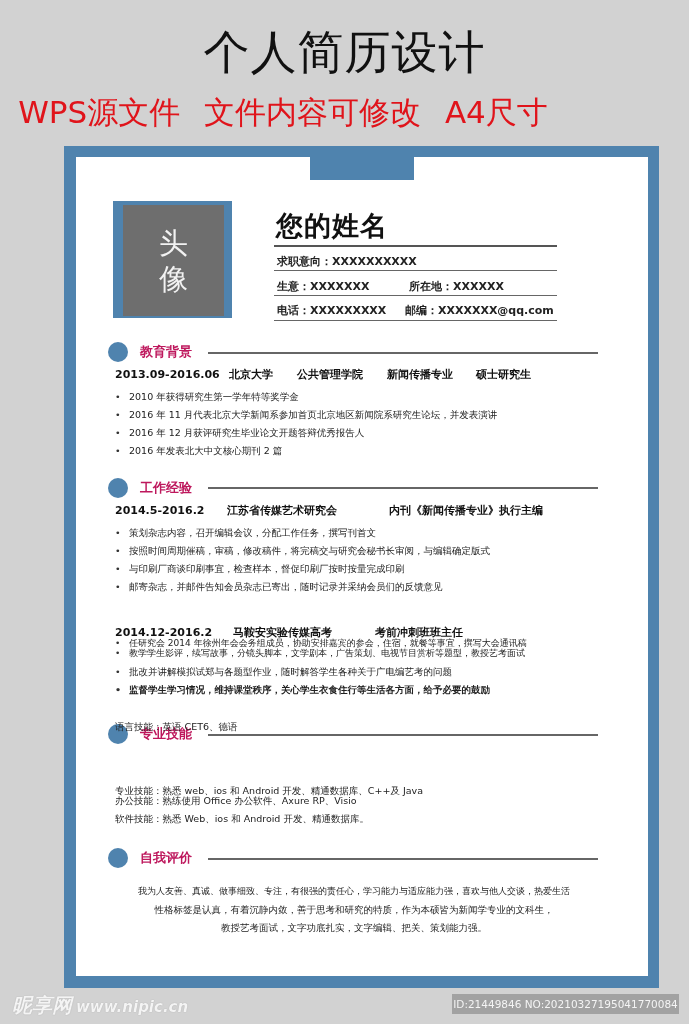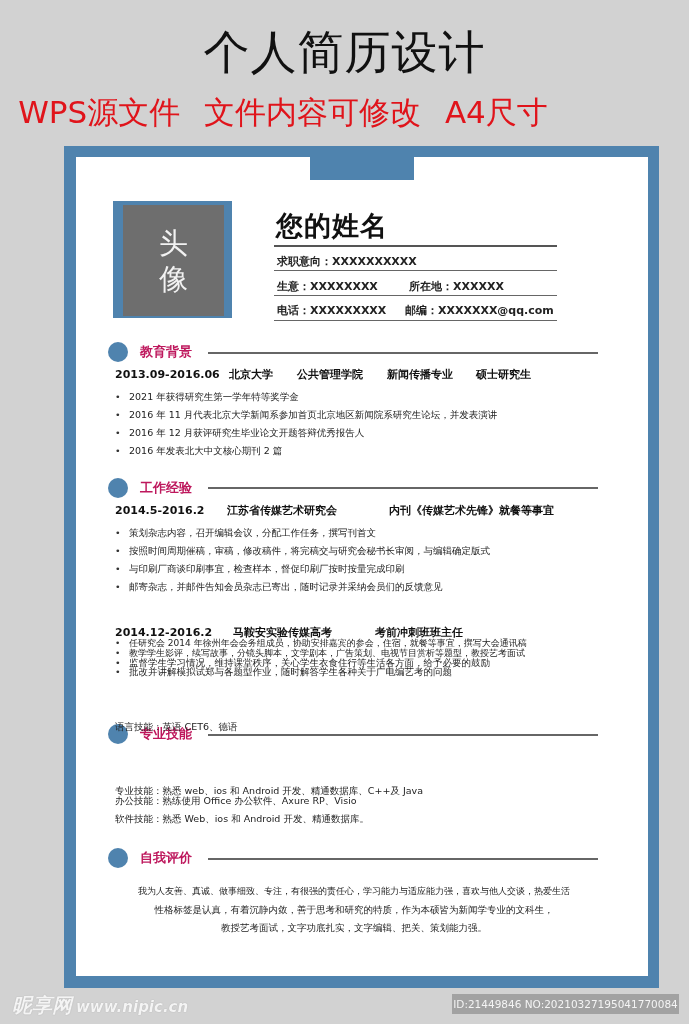--- a/index.html
+++ b/index.html
@@ -115,64 +115,64 @@
   <span>头</span>
   <span>像</span>
 </div>
 
 <div class="abs name">您的姓名</div>
 <div class="abs hline" style="left:274px;top:245px;width:283px;"></div>
 
 <div class="abs info-row" style="left:277px;top:255px;">求职意向：XXXXXXXXXX</div>
 <div class="abs hline" style="left:274px;top:270px;width:283px;height:1px;background:#666;"></div>
 
-<div class="abs info-row" style="left:277px;top:280px;">生意：XXXXXXXX</div>
+<div class="abs info-row" style="left:277px;top:280px;">生意：XXXXXXX</div>
 <div class="abs info-row" style="left:409px;top:280px;">所在地：XXXXXX</div>
 <div class="abs hline" style="left:274px;top:295px;width:283px;height:1px;background:#666;"></div>
 
 <div class="abs info-row" style="left:277px;top:304px;">电话：XXXXXXXXX</div>
 <div class="abs info-row" style="left:405px;top:304px;">邮编：XXXXXXX@qq.com</div>
 <div class="abs hline" style="left:274px;top:320px;width:283px;height:1px;background:#666;"></div>
 
 <div class="abs sec-dot" style="left:108px;top:342px;"></div>
 <div class="abs sec-title" style="left:140px;top:343px;">教育背景</div>
 <div class="abs sec-line" style="left:208px;top:352px;width:390px;"></div>
 
 <div class="abs row-bold" style="left:115px;top:368px;">2013.09-2016.06</div>
 <div class="abs row-bold" style="left:229px;top:368px;">北京大学</div>
 <div class="abs row-bold" style="left:297px;top:368px;">公共管理学院</div>
 <div class="abs row-bold" style="left:387px;top:368px;">新闻传播专业</div>
 <div class="abs row-bold" style="left:476px;top:368px;">硕士研究生</div>
 
-<div class="abs bullet" style="left:115px;top:390px;"><span class="dot">•</span><span>2021 年获得研究生第一学年特等奖学金</span></div>
+<div class="abs bullet" style="left:115px;top:390px;"><span class="dot">•</span><span>2010 年获得研究生第一学年特等奖学金</span></div>
 <div class="abs bullet" style="left:115px;top:408px;"><span class="dot">•</span><span>2016 年 11 月代表北京大学新闻系参加首页北京地区新闻院系研究生论坛，并发表演讲</span></div>
 <div class="abs bullet" style="left:115px;top:426px;"><span class="dot">•</span><span>2016 年 12 月获评研究生毕业论文开题答辩优秀报告人</span></div>
 <div class="abs bullet" style="left:115px;top:444px;"><span class="dot">•</span><span>2016 年发表北大中文核心期刊 2 篇</span></div>
 
 <div class="abs sec-dot" style="left:108px;top:478px;"></div>
 <div class="abs sec-title" style="left:140px;top:479px;">工作经验</div>
 <div class="abs sec-line" style="left:208px;top:487px;width:390px;"></div>
 
 <div class="abs row-bold" style="left:115px;top:504px;">2014.5-2016.2</div>
 <div class="abs row-bold" style="left:227px;top:504px;">江苏省传媒艺术研究会</div>
-<div class="abs row-bold" style="left:389px;top:504px;">内刊《传媒艺术先锋》就餐等事宜</div>
+<div class="abs row-bold" style="left:389px;top:504px;">内刊《新闻传播专业》执行主编</div>
 
 <div class="abs bullet" style="left:115px;top:526px;"><span class="dot">•</span><span>策划杂志内容，召开编辑会议，分配工作任务，撰写刊首文</span></div>
 <div class="abs bullet" style="left:115px;top:544px;"><span class="dot">•</span><span>按照时间周期催稿，审稿，修改稿件，将完稿交与研究会秘书长审阅，与编辑确定版式</span></div>
 <div class="abs bullet" style="left:115px;top:562px;"><span class="dot">•</span><span>与印刷厂商谈印刷事宜，检查样本，督促印刷厂按时按量完成印刷</span></div>
 <div class="abs bullet" style="left:115px;top:580px;"><span class="dot">•</span><span>邮寄杂志，并邮件告知会员杂志已寄出，随时记录并采纳会员们的反馈意见</span></div>
 <div class="abs bullet" style="left:115px;top:597px;font-size:9px;margin-top:40px;"><span class="dot">•</span><span>任研究会 2014 年徐州年会会务组成员，协助安排嘉宾的参会，住宿，就餐等事宜，撰写大会通讯稿</span></div>
 
 <div class="abs row-bold" style="left:115px;top:626px;">2014.12-2016.2</div>
 <div class="abs row-bold" style="left:233px;top:626px;">马鞍安实验传媒高考</div>
 <div class="abs row-bold" style="left:375px;top:626px;">考前冲刺班班主任</div>
 
 <div class="abs bullet" style="left:115px;top:647px;font-size:9px;"><span class="dot">•</span><span>教学学生影评，续写故事，分镜头脚本，文学剧本，广告策划、电视节目赏析等题型，教授艺考面试</span></div>
 <div class="abs bullet" style="left:115px;top:665px;"><span class="dot">•</span><span>批改并讲解模拟试郑与各题型作业，随时解答学生各种关于广电编艺考的问题</span></div>
-<div class="abs bullet" style="left:115px;top:656px;"><span class="dot">•</span><span>监督学生学习情况，维持课堂秩序，关心学生衣食住行等生活各方面，给予必要的鼓励</span></div>
+<div class="abs bullet" style="left:115px;top:683px;font-weight:bold;"><span class="dot">•</span><span>监督学生学习情况，维持课堂秩序，关心学生衣食住行等生活各方面，给予必要的鼓励</span></div>
 
 <div class="abs sec-dot" style="left:108px;top:724px;"></div>
 <div class="abs sec-title" style="left:140px;top:725px;">专业技能</div>
 <div class="abs sec-line" style="left:208px;top:734px;width:390px;"></div>
 
 <div class="abs plain" style="left:115px;top:720px;">语言技能：英语 CET6、德语</div>
 <div class="abs plain" style="left:115px;top:776px;margin-top:8px;">专业技能：熟悉 web、ios 和 Android 开发、精通数据库、C++及 Java</div>
 <div class="abs plain" style="left:115px;top:794px;">办公技能：熟练使用 Office 办公软件、Axure RP、Visio</div>
 <div class="abs plain" style="left:115px;top:812px;">软件技能：熟悉 Web、ios 和 Android 开发、精通数据库。</div>
 

